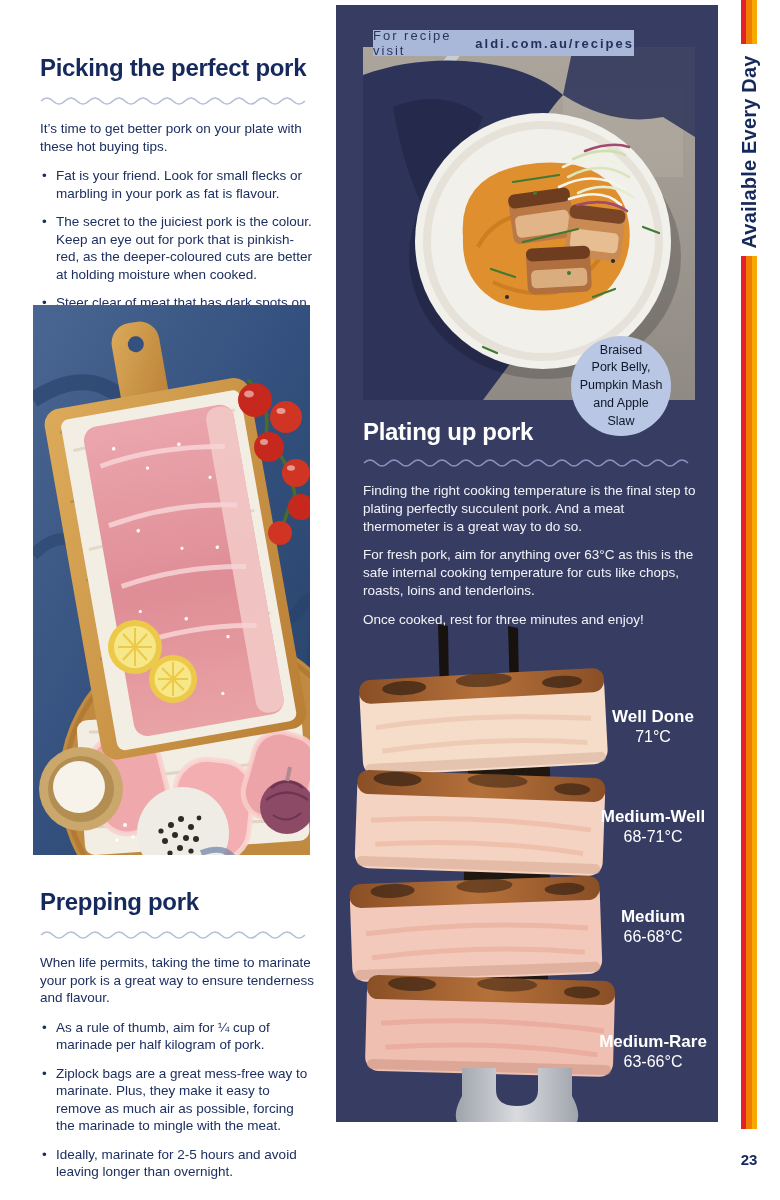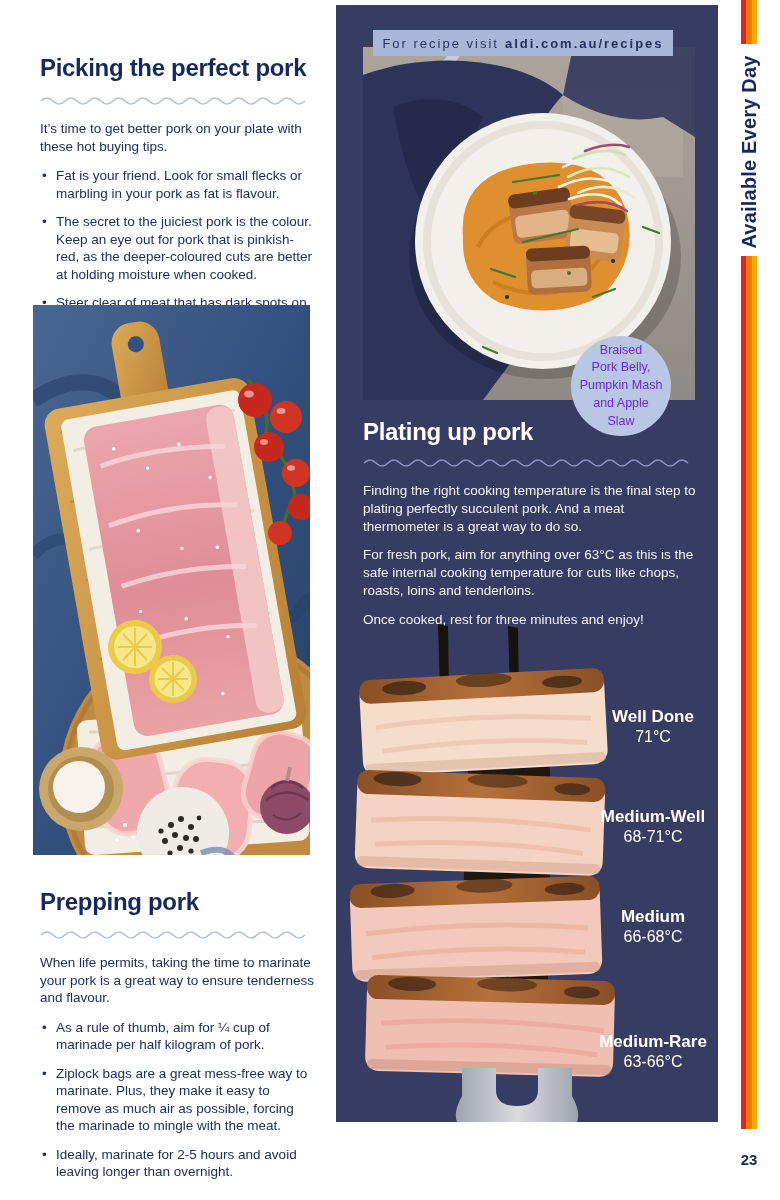--- a/index.html
+++ b/index.html
@@ -12,28 +12,28 @@
   .wave{display:block;margin:0 0 14px 0;}
   .intro,.bullets li{font-size:13.5px;line-height:1.3;color:#1d2f60;}
   .intro{margin:0 0 12px 0;}
   ul.bullets{margin:0;padding-left:16px;list-style:none;}
   ul.bullets li{position:relative;margin:0 0 11px 0;}
   ul.bullets li::before{content:"•";position:absolute;left:-14px;top:0;color:#1d2f60;}
   
   .board-photo{position:absolute;left:33px;top:305px;width:277px;height:550px;}
   
   .panel{position:absolute;left:336px;top:5px;width:382px;height:1117px;background:#373d62;}
-  .recipe-banner{position:absolute;left:37px;top:25px;width:300px;height:26px;background:#a9b8d8;
+  .recipe-banner{position:absolute;left:37px;top:25px;width:261px;height:26px;background:#a9b8d8;
       display:flex;align-items:center;justify-content:center;gap:6px;z-index:3;}
   .recipe-banner .pre{font-size:13px;letter-spacing:2px;color:#2b355f;}
   .recipe-banner .url{font-size:13px;letter-spacing:2px;font-weight:bold;color:#26305c;}
   .plate-photo{position:absolute;left:27px;top:42px;width:332px;height:353px;z-index:1;}
   .badge{position:absolute;left:235px;top:331px;width:100px;height:100px;border-radius:50%;
       background:#b9c6e4;z-index:2;display:flex;flex-direction:column;align-items:center;justify-content:center;}
-  .badge div{font-size:12.5px;line-height:1.42;color:#6d28d9;text-align:center;}
+  .badge div{font-size:12.5px;line-height:1.42;color:#0f172a;text-align:center;}
   .panel-text{position:absolute;left:27px;top:413px;width:334px;z-index:2;}
   h2.panel-title{margin:0 0 10px 0;font-size:24px;font-weight:bold;color:#ffffff;letter-spacing:-0.3px;}
   .panel-text p{margin:0 0 11px 0;font-size:13.5px;line-height:1.32;color:#f2f3f8;}
   .fork-art{position:absolute;left:0;top:607px;width:382px;height:510px;z-index:1;}
   .doneness{position:absolute;left:237px;width:160px;text-align:center;color:#ffffff;z-index:2;}
   .doneness .dn-label{font-size:17px;font-weight:bold;line-height:1.25;}
   .doneness .dn-temp{font-size:16px;line-height:1.3;}
   .dn0{top:701px;} .dn1{top:801px;} .dn2{top:901px;} .dn3{top:1026px;}
   
   .stripe{position:absolute;left:741px;width:16px;

